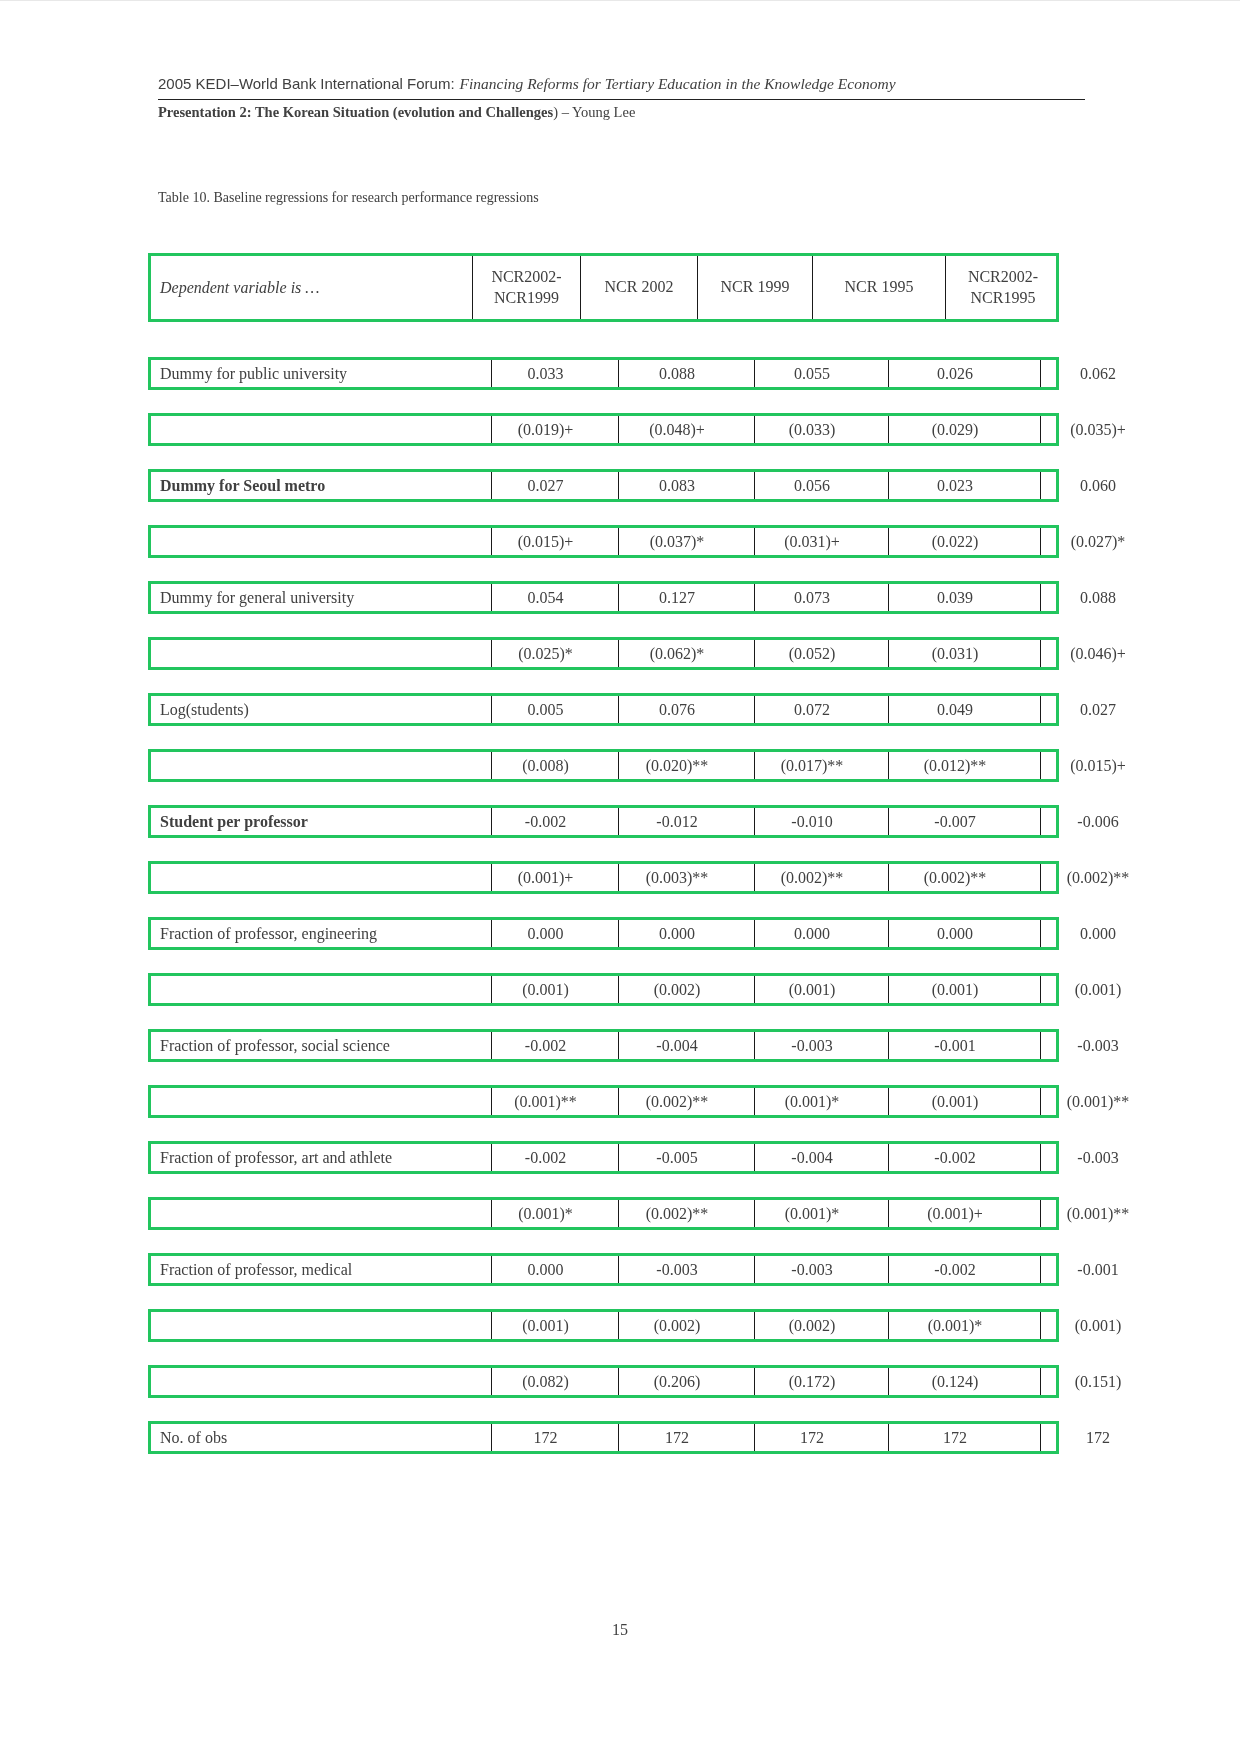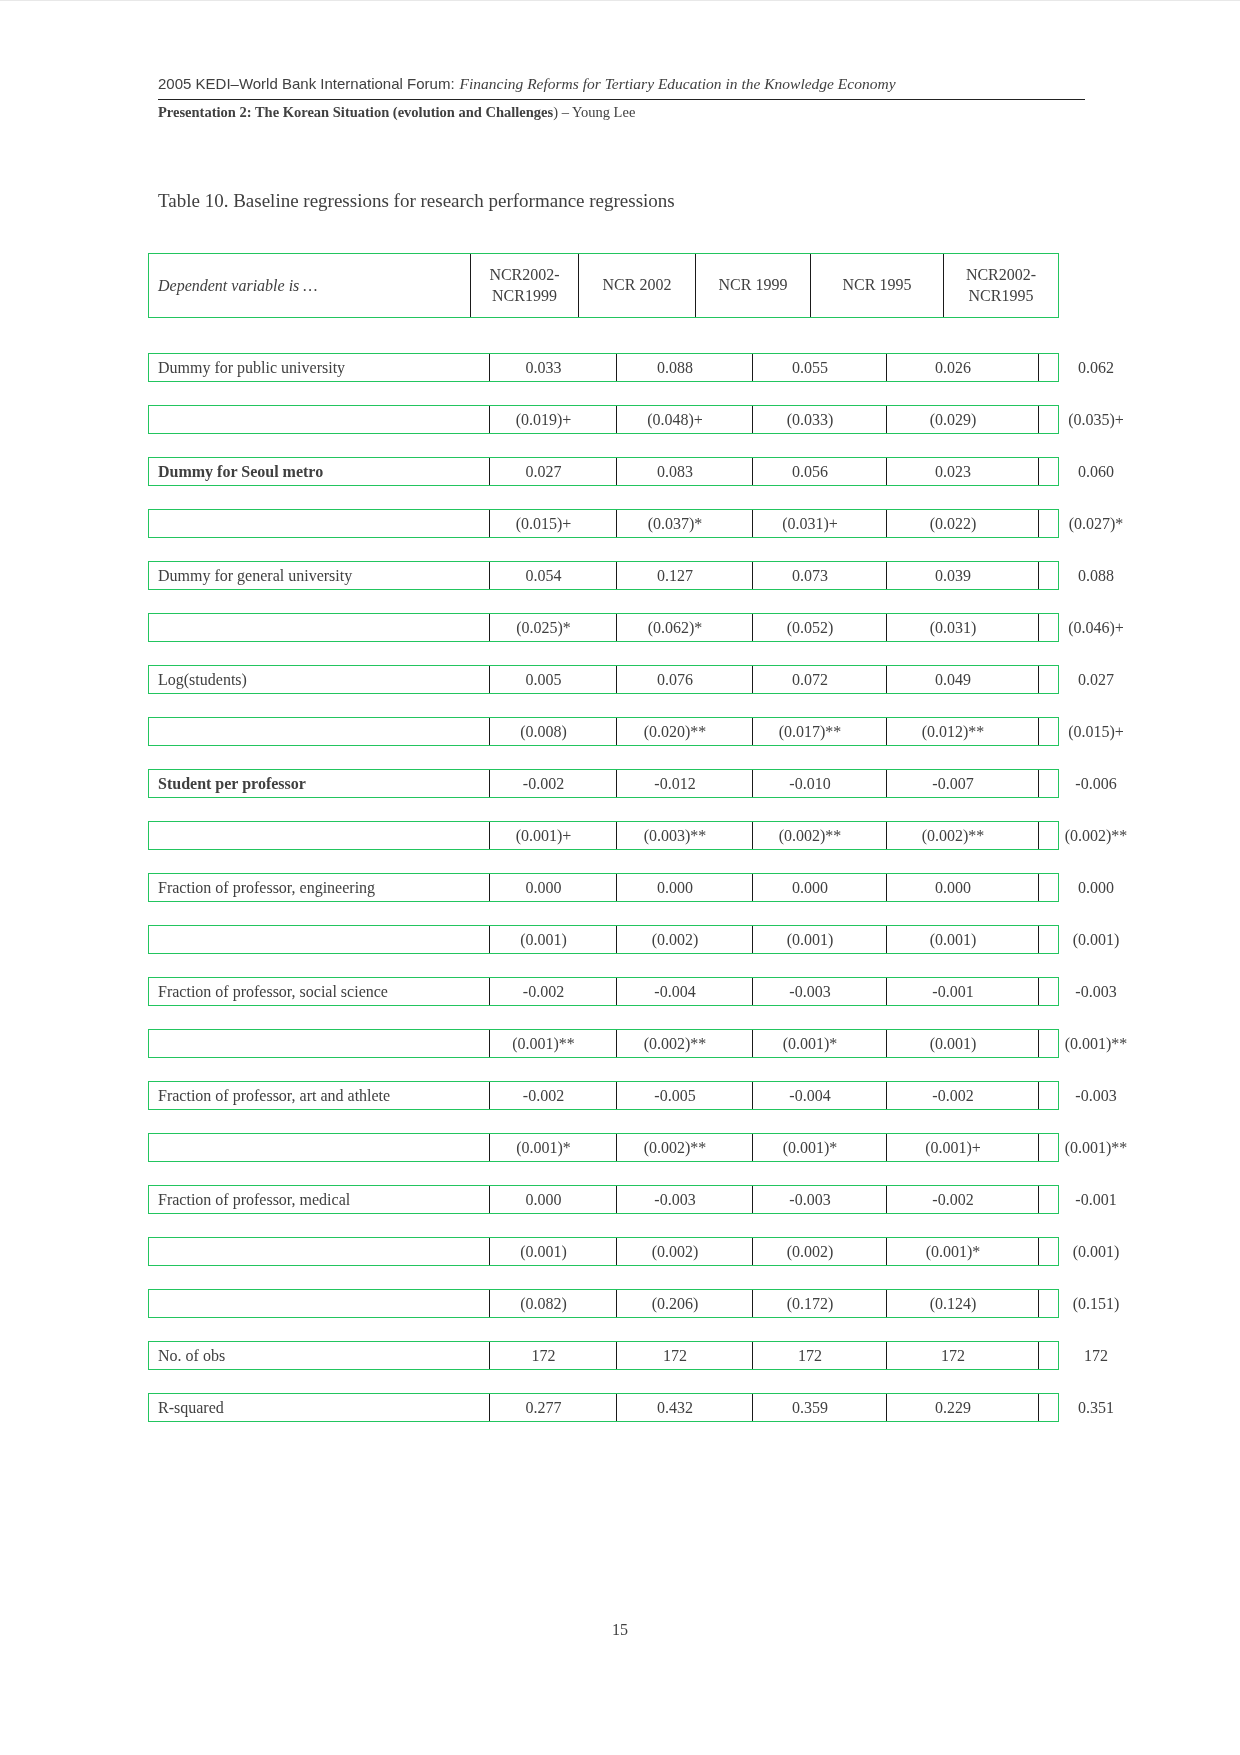--- a/index.html
+++ b/index.html
@@ -42,34 +42,34 @@
     font-size: 14.5px;
     white-space: nowrap;
   }
   .head-line2 .bold { font-weight: bold; }
 
   
   .table-title {
     position: absolute;
     left: 158px;
     top: 189px;
-    font-size: 19px;
+    font-size: 14px;
   }
 
   
   .reg-table {
     position: absolute;
     left: 148px;
     top: 252px;
     width: 911px;
   }
   .strip {
     display: grid;
     grid-template-columns: 321px 108px 117px 115px 133px 115px;
-    border: 1px solid #22c55e;
+    border: 3px solid #22c55e;
     box-sizing: content-box;
     align-items: center;
     background: #ffffff;
   }
   .header-strip {
     height: 63px;
     margin-bottom: 35px;
   }
   .row-strip {
     height: 27px;
@@ -285,25 +285,17 @@
         <div class="cell value-cell">(0.151)</div>
       </div>
       <div class="strip row-strip">
         <div class="cell label-cell">No. of obs</div>
         <div class="cell value-cell">172</div>
         <div class="cell value-cell">172</div>
         <div class="cell value-cell">172</div>
         <div class="cell value-cell">172</div>
         <div class="cell value-cell">172</div>
       </div>
-      <div class="strip row-strip">
-        <div class="cell label-cell">R-squared</div>
-        <div class="cell value-cell">0.277</div>
-        <div class="cell value-cell">0.432</div>
-        <div class="cell value-cell">0.359</div>
-        <div class="cell value-cell">0.229</div>
-        <div class="cell value-cell">0.351</div>
-      </div>
     </div>
 
   <div class="page-number">15</div>
 
 </div>
 
 </body></html>

